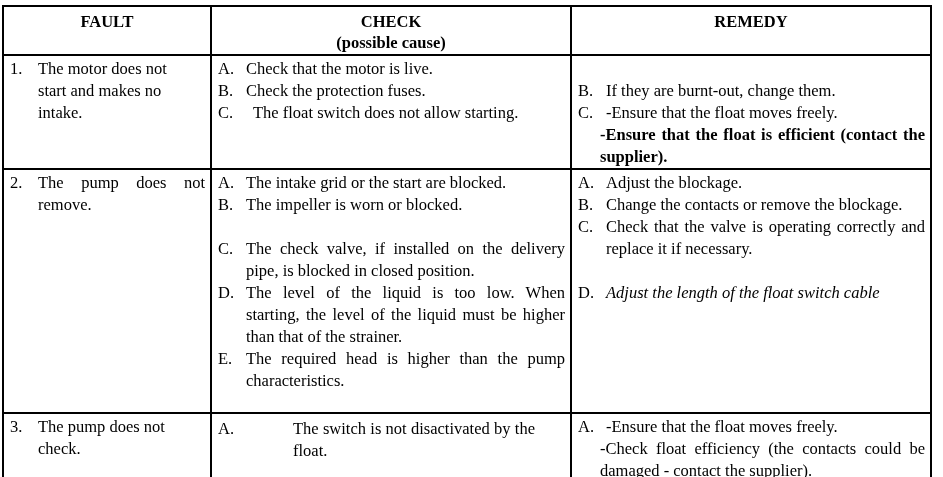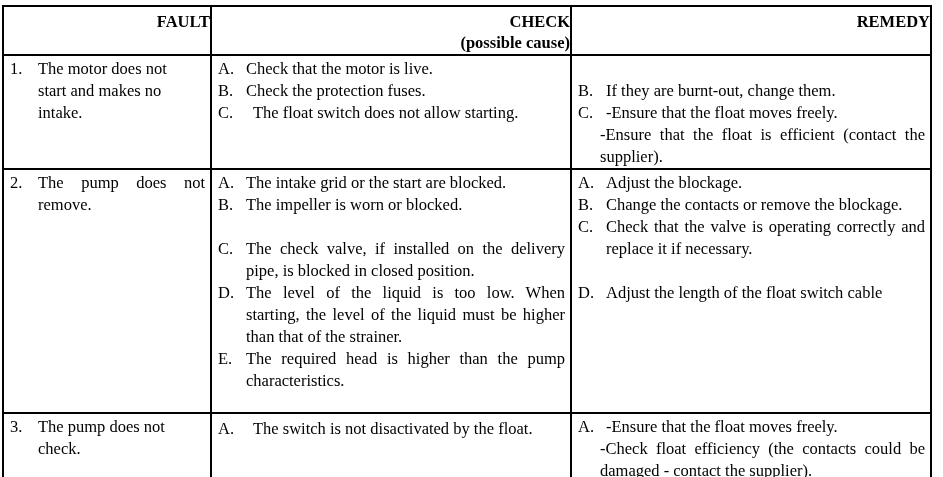--- a/index.html
+++ b/index.html
@@ -1,20 +1,20 @@
 <!DOCTYPE html>
 <html><head>
 <meta charset="utf-8">
 <style>
   html, body { margin: 0; padding: 0; background: #ffffff; }
   body { width: 943px; height: 477px; position: relative; overflow: hidden;
          font-family: "Liberation Serif", "DejaVu Serif", serif; color: #000; font-size: 16.5px; }
   table.fault-table { position: absolute; left: 2px; top: 5px; border-collapse: collapse; table-layout: fixed; }
   table.fault-table td, table.fault-table th { border: 2px solid #000; vertical-align: top; padding: 0; }
-  th { font-weight: bold; text-align: right; font-size: 16.5px; line-height: 22px; padding-top: 4px !important; }
+  th { font-weight: bold; text-align: center; font-size: 16.5px; line-height: 22px; padding-top: 4px !important; }
   .col1 { width: 208px; }
   .col2 { width: 360px; }
   .col3 { width: 360px; }
   .cell { padding: 2px 5px 0 6px; line-height: 22px; }
   .item { display: flex; }
   .item .lbl { flex: 0 0 auto; width: 28px; }
   .item .txt { flex: 1 1 auto; text-align: justify; text-align-last: left; }
   .lbl.wide { width: 35px; }
   .sub { padding-left: 28px; }
   .sub.dash { padding-left: 22px; }
@@ -73,21 +73,21 @@
       <div class="cell">
         <div class="gap"></div>
         <div class="item">
               <span class="lbl">B.</span>
               <span class="txt">If they are burnt-out, change them.</span>
             </div>
         <div class="item">
               <span class="lbl">C.</span>
               <span class="txt">-Ensure that the float moves freely.</span>
             </div>
-        <div class="sub dash" style="text-align:justify;"><span>-Ensure that the float is efficient (contact the supplier).</span></div>
+        <div class="sub dash" style="text-align:justify;font-weight:bold;"><span>-Ensure that the float is efficient (contact the supplier).</span></div>
       </div>
     </td>
   </tr>
 
   <tr style="height:244px;">
     <td>
       <div class="cell">
         <div class="item">
           <span class="lbl">2.</span>
           <span class="txt">
@@ -132,21 +132,21 @@
               <span class="lbl">B.</span>
               <span class="txt">Change the contacts or remove the blockage.</span>
             </div>
         <div class="item">
               <span class="lbl">C.</span>
               <span class="txt">Check that the valve is operating correctly and replace it if necessary.</span>
             </div>
         <div class="gap"></div>
         <div class="item">
               <span class="lbl">D.</span>
-              <span class="txt" style="white-space:nowrap;">Adjust the length of the float switch cable</span>
+              <span class="txt" style="white-space:nowrap;font-style:italic;">Adjust the length of the float switch cable</span>
             </div>
       </div>
     </td>
   </tr>
 
   <tr style="height:68px;">
     <td>
       <div class="cell">
         <div class="item">
           <span class="lbl">3.</span>
@@ -154,21 +154,21 @@
             <div>The pump does not</div>
             <div>check.</div>
           </span>
         </div>
       </div>
     </td>
     <td>
       <div class="cell" style="padding-top:4px;">
         <div class="item">
               <span class="lbl wide">A.</span>
-              <span class="txt" style="padding-right:30px;">The switch is not disactivated by the float.</span>
+              <span class="txt" style="padding-right:30px;margin-left:40px;">The switch is not disactivated by the float.</span>
             </div>
       </div>
     </td>
     <td>
       <div class="cell">
         <div class="item">
               <span class="lbl">A.</span>
               <span class="txt">-Ensure that the float moves freely.</span>
             </div>
         <div class="sub dash" style="text-align:justify;"><span>-Check float efficiency (the contacts could be damaged - contact the supplier).</span></div>

